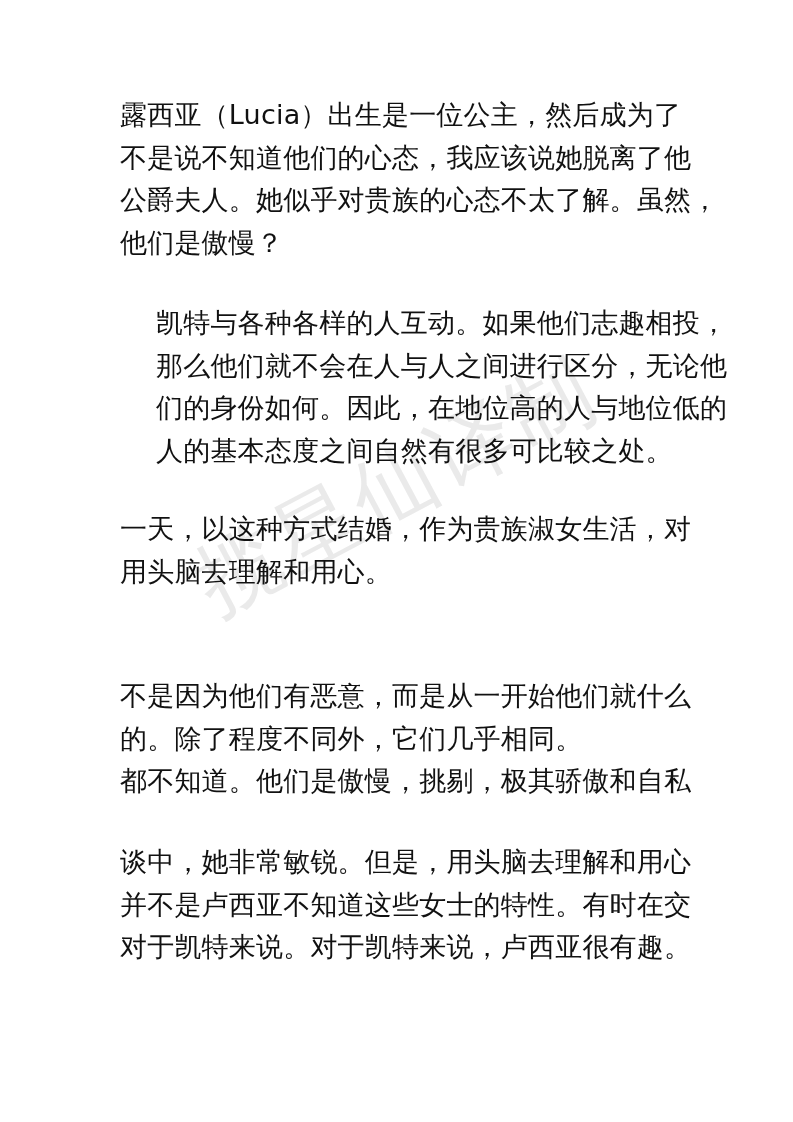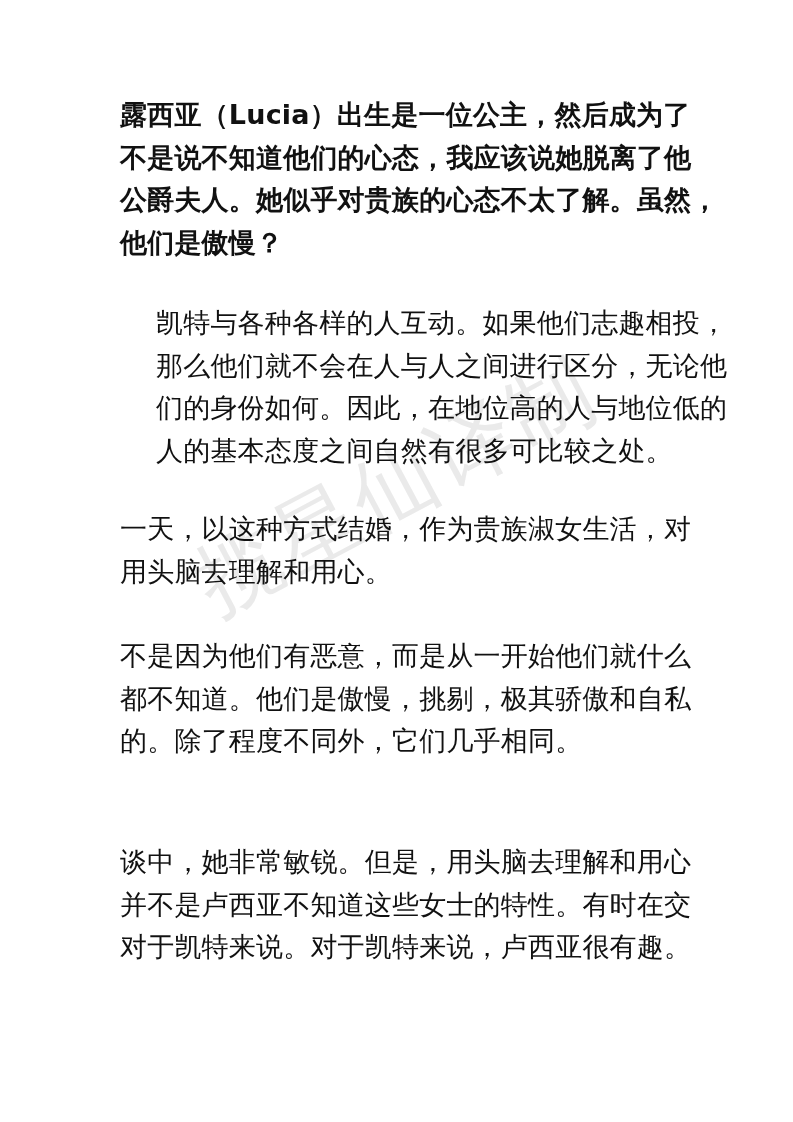--- a/index.html
+++ b/index.html
@@ -12,43 +12,43 @@
                transform:rotate(-28deg); transform-origin:left top; white-space:nowrap;
                font-family:"DejaVu Sans", sans-serif; font-weight:300; opacity:0.55; letter-spacing:4px; }
 </style>
 </head>
 <body>
 
 <div class="page">
 
   <div class="watermark">揽星仙译制</div>
 
-  <div class="para" style="top:94px;font-weight:bold;">
+  <div class="para" style="top:94px;">
     <span class="line">露西亚（Lucia）出生是一位公主，然后成为了</span>
     <span class="line">不是说不知道他们的心态，我应该说她脱离了他</span>
     <span class="line">公爵夫人。她似乎对贵族的心态不太了解。虽然，</span>
     <span class="line">他们是傲慢？</span>
   </div>
 
   <div class="para" style="top:302px;margin-left:36px;">
     <span class="line">凯特与各种各样的人互动。如果他们志趣相投，</span>
     <span class="line">那么他们就不会在人与人之间进行区分，无论他</span>
     <span class="line">们的身份如何。因此，在地位高的人与地位低的</span>
     <span class="line">人的基本态度之间自然有很多可比较之处。</span>
   </div>
 
   <div class="para" style="top:508px;">
     <span class="line">一天，以这种方式结婚，作为贵族淑女生活，对</span>
     <span class="line">用头脑去理解和用心。</span>
   </div>
 
-  <div class="para" style="top:635px;">
+  <div class="para" style="top:675px;">
     <span class="line">不是因为他们有恶意，而是从一开始他们就什么</span>
+    <span class="line">的。除了程度不同外，它们几乎相同。</span>
     <span class="line">都不知道。他们是傲慢，挑剔，极其骄傲和自私</span>
-    <span class="line">的。除了程度不同外，它们几乎相同。</span>
   </div>
 
   <div class="para" style="top:841px;">
     <span class="line">谈中，她非常敏锐。但是，用头脑去理解和用心</span>
     <span class="line">并不是卢西亚不知道这些女士的特性。有时在交</span>
     <span class="line">对于凯特来说。对于凯特来说，卢西亚很有趣。</span>
   </div>
 
 </div>
 

